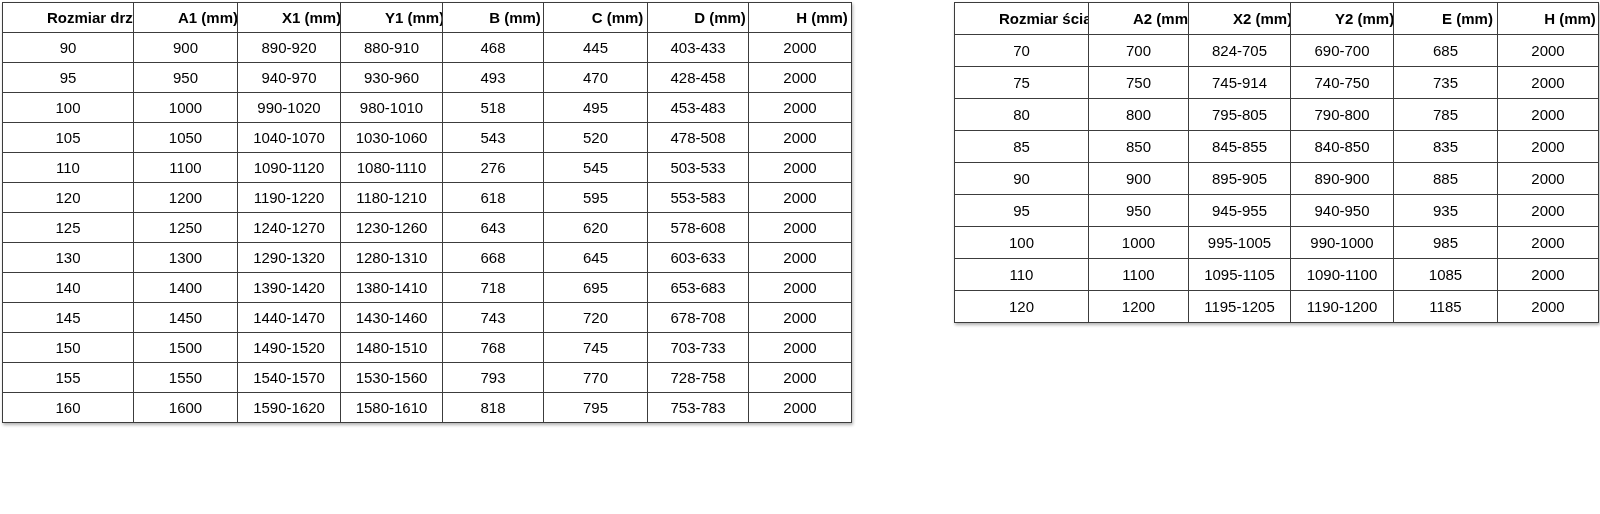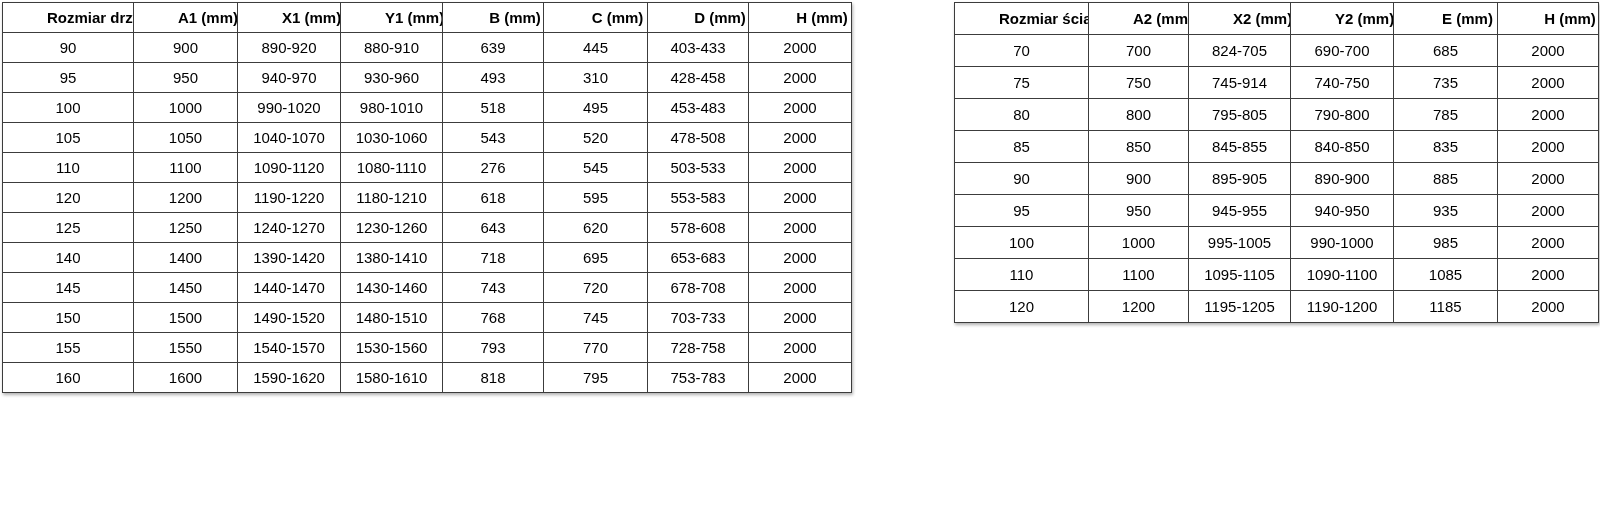--- a/index.html
+++ b/index.html
@@ -80,32 +80,32 @@
           <th>D (mm)</th>
           <th>H (mm)</th>
         </tr>
       </thead>
       <tbody>
         <tr>
           <td>90</td>
           <td>900</td>
           <td>890-920</td>
           <td>880-910</td>
-          <td>639</td>
+          <td>468</td>
           <td>445</td>
           <td>403-433</td>
           <td>2000</td>
         </tr>
         <tr>
           <td>95</td>
           <td>950</td>
           <td>940-970</td>
           <td>930-960</td>
           <td>493</td>
-          <td>310</td>
+          <td>470</td>
           <td>428-458</td>
           <td>2000</td>
         </tr>
         <tr>
           <td>100</td>
           <td>1000</td>
           <td>990-1020</td>
           <td>980-1010</td>
           <td>518</td>
           <td>495</td>
@@ -143,20 +143,30 @@
           <td>2000</td>
         </tr>
         <tr>
           <td>125</td>
           <td>1250</td>
           <td>1240-1270</td>
           <td>1230-1260</td>
           <td>643</td>
           <td>620</td>
           <td>578-608</td>
+          <td>2000</td>
+        </tr>
+        <tr>
+          <td>130</td>
+          <td>1300</td>
+          <td>1290-1320</td>
+          <td>1280-1310</td>
+          <td>668</td>
+          <td>645</td>
+          <td>603-633</td>
           <td>2000</td>
         </tr>
         <tr>
           <td>140</td>
           <td>1400</td>
           <td>1390-1420</td>
           <td>1380-1410</td>
           <td>718</td>
           <td>695</td>
           <td>653-683</td>

